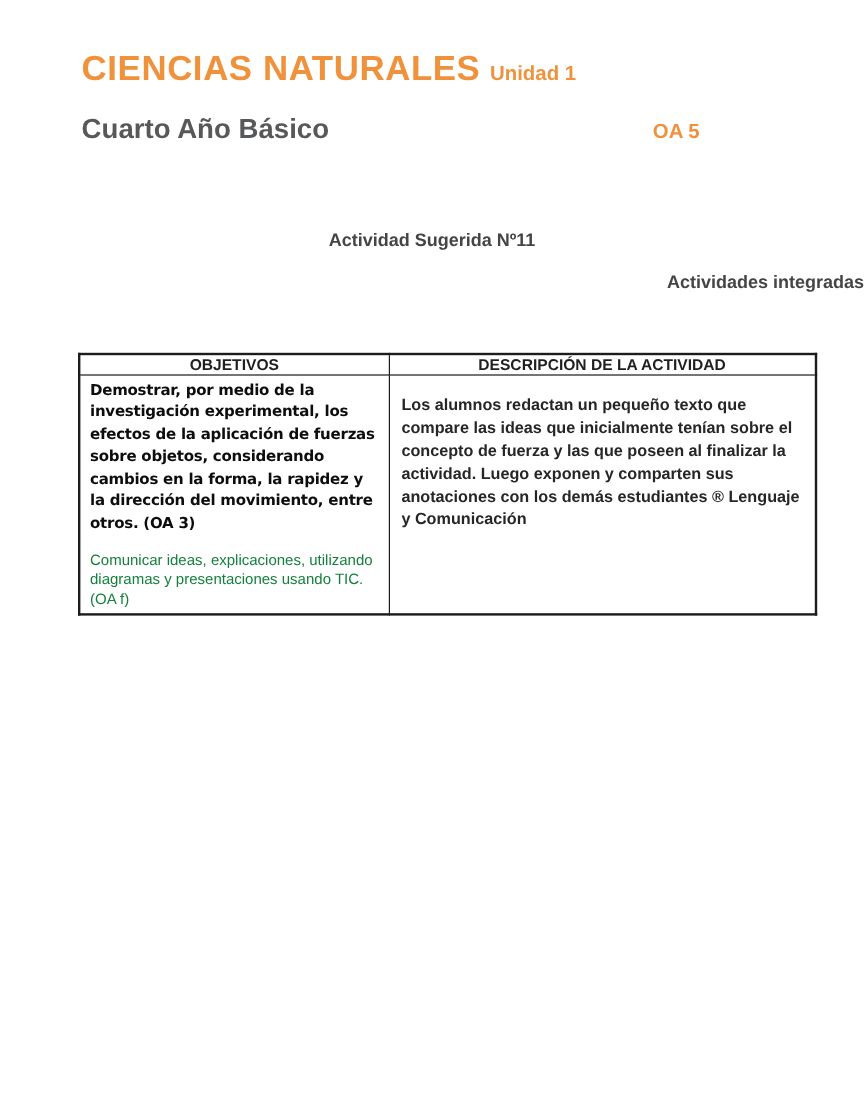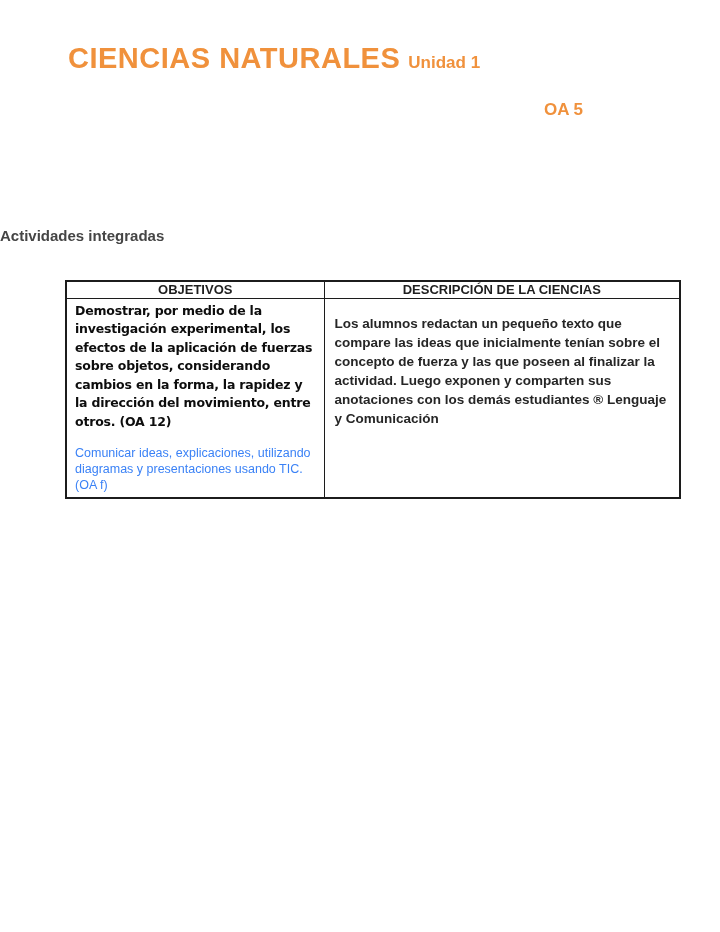--- a/index.html
+++ b/index.html
@@ -65,30 +65,30 @@
     text-align: center;
     font-size: 15px;
     font-weight: bold;
     color: #454545;
   }
   .activity-subtitle {
     position: absolute;
     top: 227px;
     left: 0;
     width: 100%;
-    text-align: left;
+    text-align: right;
     font-size: 15px;
     font-weight: bold;
     color: #454545;
   }
   
   .activity-table {
     position: absolute;
     left: 65px;
-    top: 280px;
+    top: 294px;
     width: 616px;
     border-collapse: collapse;
     table-layout: fixed;
   }
   .activity-table th,
   .activity-table td {
     border: 1.5px solid #1c1c1c;
   }
   .activity-table { border: 2px solid #1c1c1c; }
   .activity-table th {
@@ -114,21 +114,21 @@
     font-size: 12.5px;
     line-height: 18.5px;
     letter-spacing: -0.2px;
     color: #0d0d0d;
   }
   .objective-secondary {
     margin-top: 14px;
     font-family: "Liberation Sans", sans-serif;
     font-size: 12.5px;
     line-height: 16px;
-    color: #3b82f6;
+    color: #15803d;
   }
   .cell-description {
     padding: 15px 8px 4px 10px;
   }
   .description-text {
     font-family: "Liberation Sans", sans-serif;
     font-size: 13.5px;
     line-height: 19px;
     color: var(--text-dark, #262626);
     font-weight: bold;
@@ -136,37 +136,39 @@
 </style>
 </head>
 <body>
 
 <div class="page">
 
   <div class="title-line">
     <span class="course-title">CIENCIAS NATURALES</span><span class="unit-label">Unidad 1</span>
   </div>
 
+  <div class="grade-title">Cuarto Año Básico</div>
 
   <div class="oa-badge">OA 5</div>
 
+  <div class="activity-title">Actividad Sugerida Nº11</div>
 
   <div class="activity-subtitle">Actividades integradas</div>
 
   <table class="activity-table">
     <thead>
       <tr>
         <th class="col-left">OBJETIVOS</th>
-        <th class="col-right">DESCRIPCIÓN DE LA CIENCIAS</th>
+        <th class="col-right">DESCRIPCIÓN DE LA ACTIVIDAD</th>
       </tr>
     </thead>
     <tbody>
       <tr>
         <td class="cell-objectives">
-          <p class="objective-main">Demostrar, por medio de la investigación experimental, los efectos de la aplicación de fuerzas sobre objetos, considerando cambios en la forma, la rapidez y la dirección del movimiento, entre otros. (OA 12)</p>
+          <p class="objective-main">Demostrar, por medio de la investigación experimental, los efectos de la aplicación de fuerzas sobre objetos, considerando cambios en la forma, la rapidez y la dirección del movimiento, entre otros. (OA 3)</p>
           <p class="objective-secondary">Comunicar ideas, explicaciones, utilizando diagramas y presentaciones usando TIC. (OA f)</p>
         </td>
         <td class="cell-description">
           <p class="description-text">Los alumnos redactan un pequeño texto que compare las ideas que inicialmente tenían sobre el concepto de fuerza y las que poseen al finalizar la actividad. Luego exponen y comparten sus anotaciones con los demás estudiantes ® Lenguaje y Comunicación</p>
         </td>
       </tr>
     </tbody>
   </table>
 
 </div>

